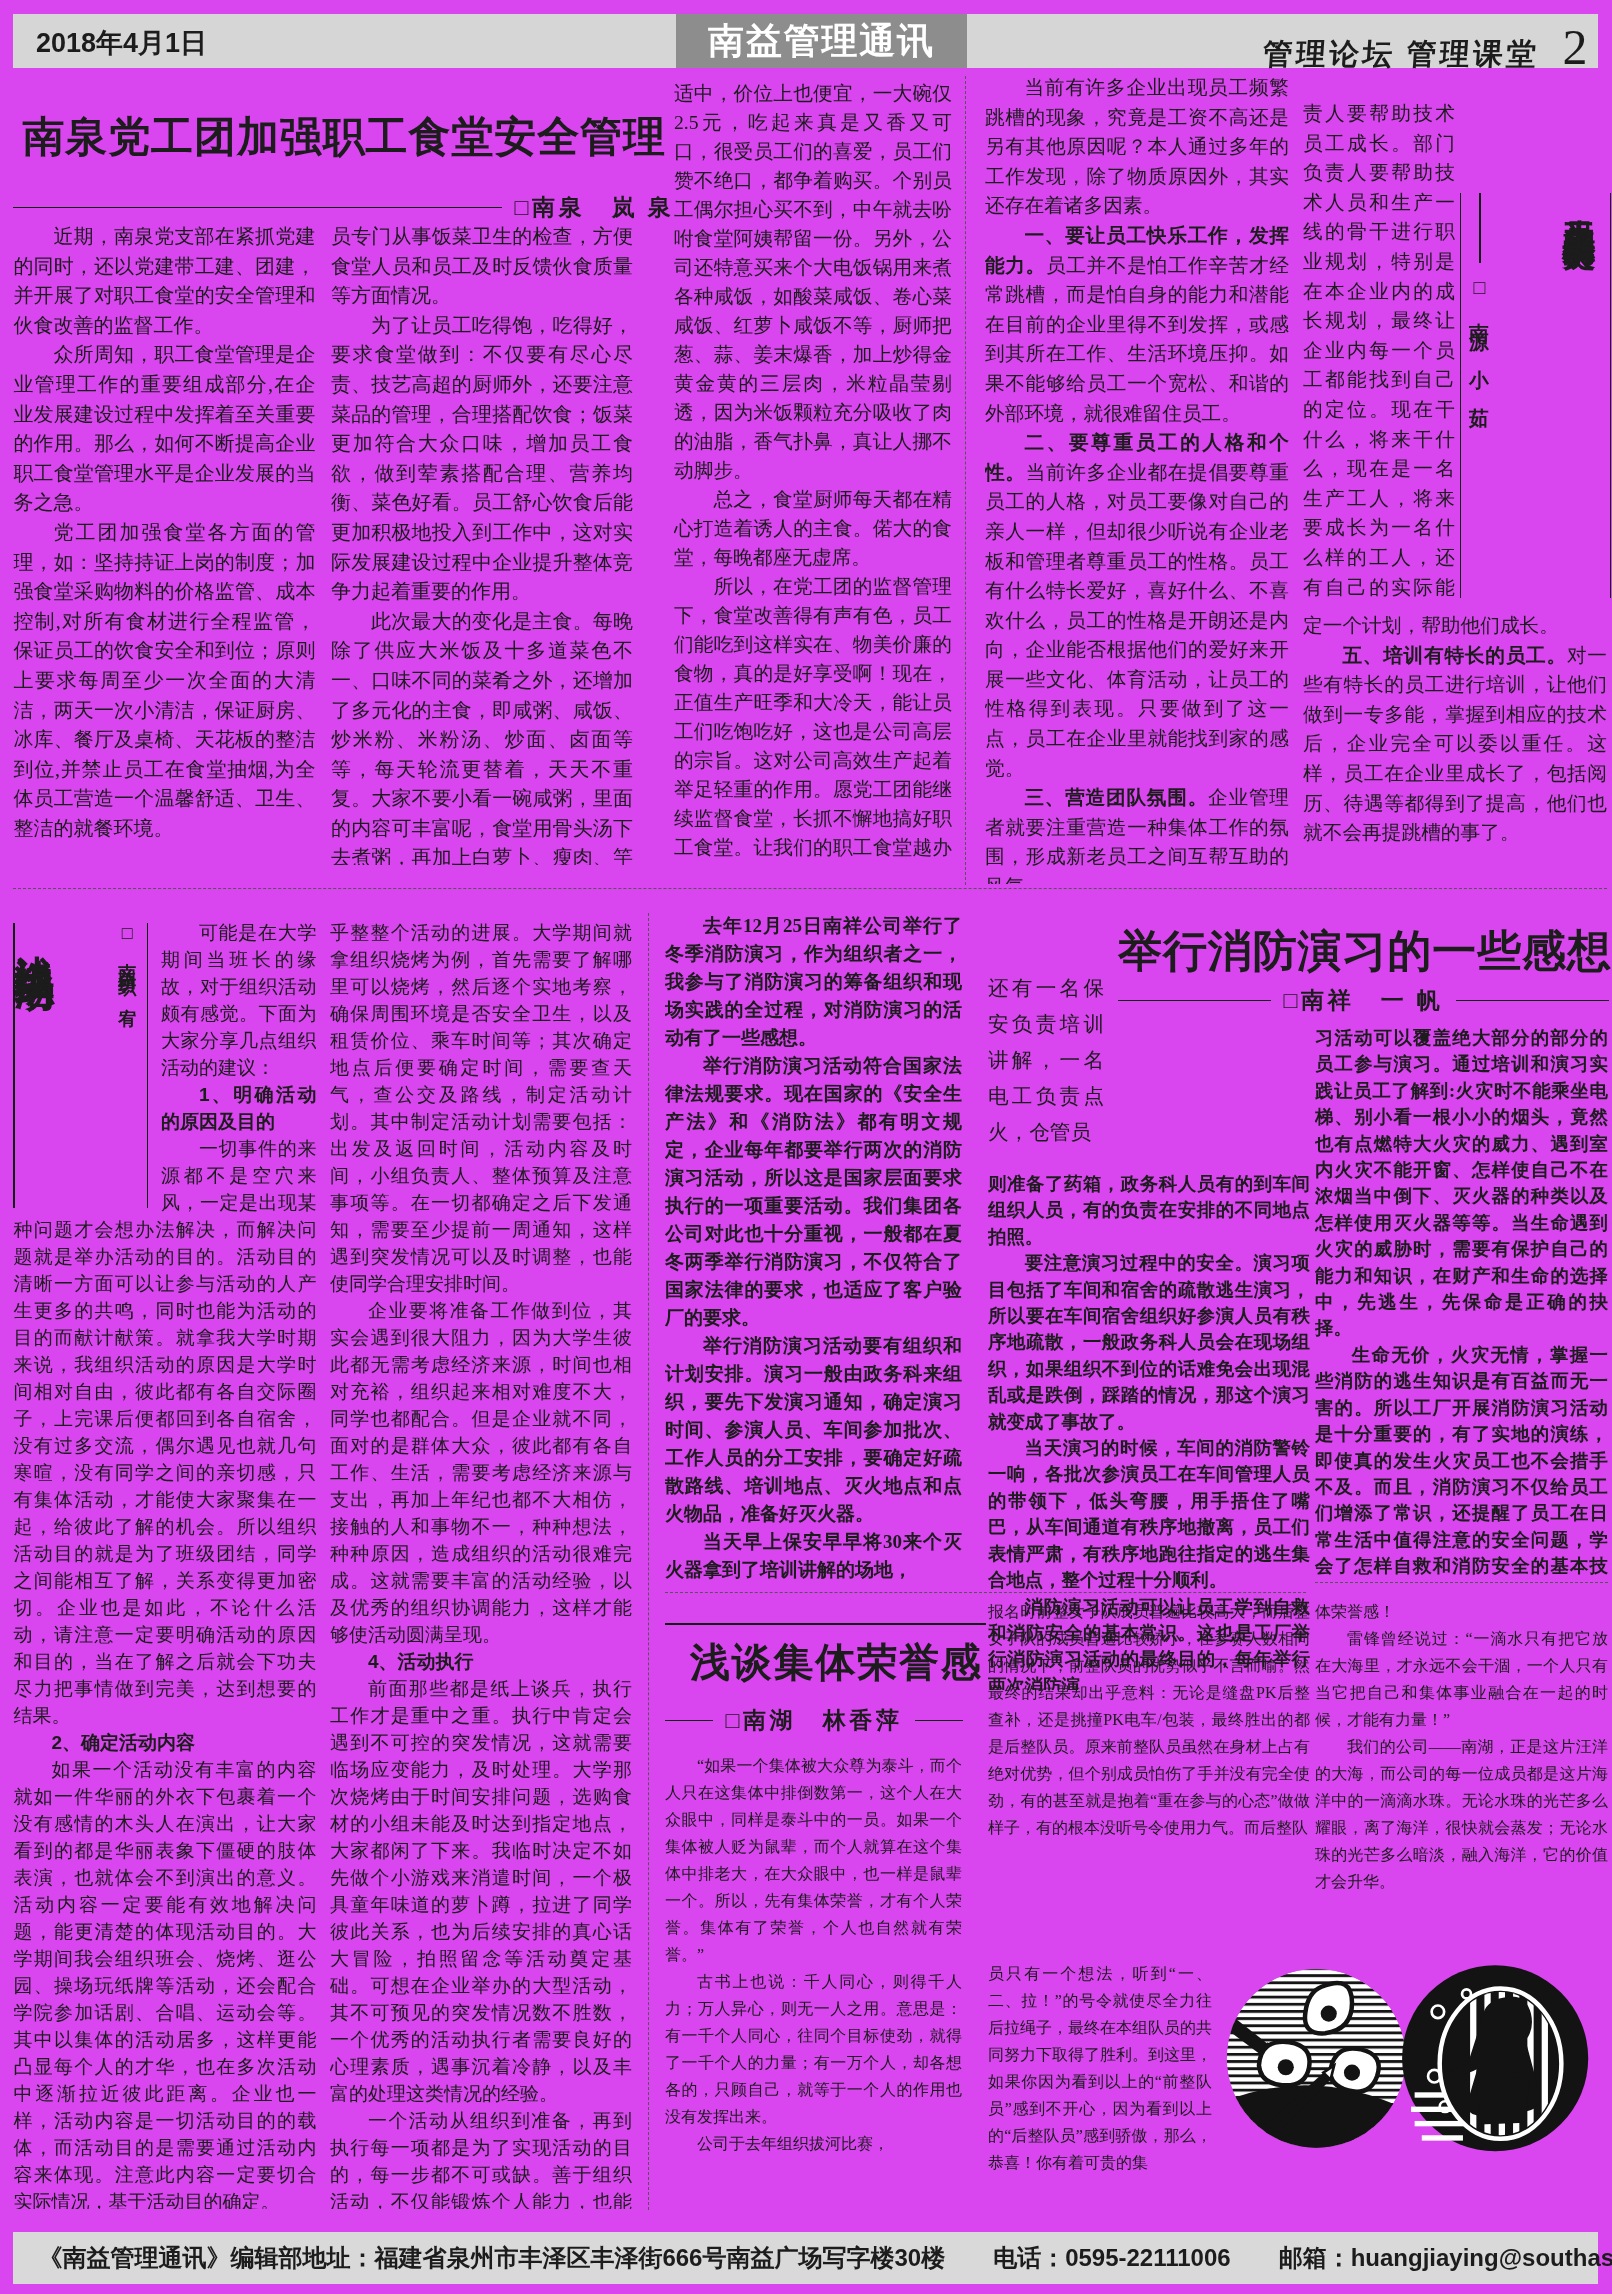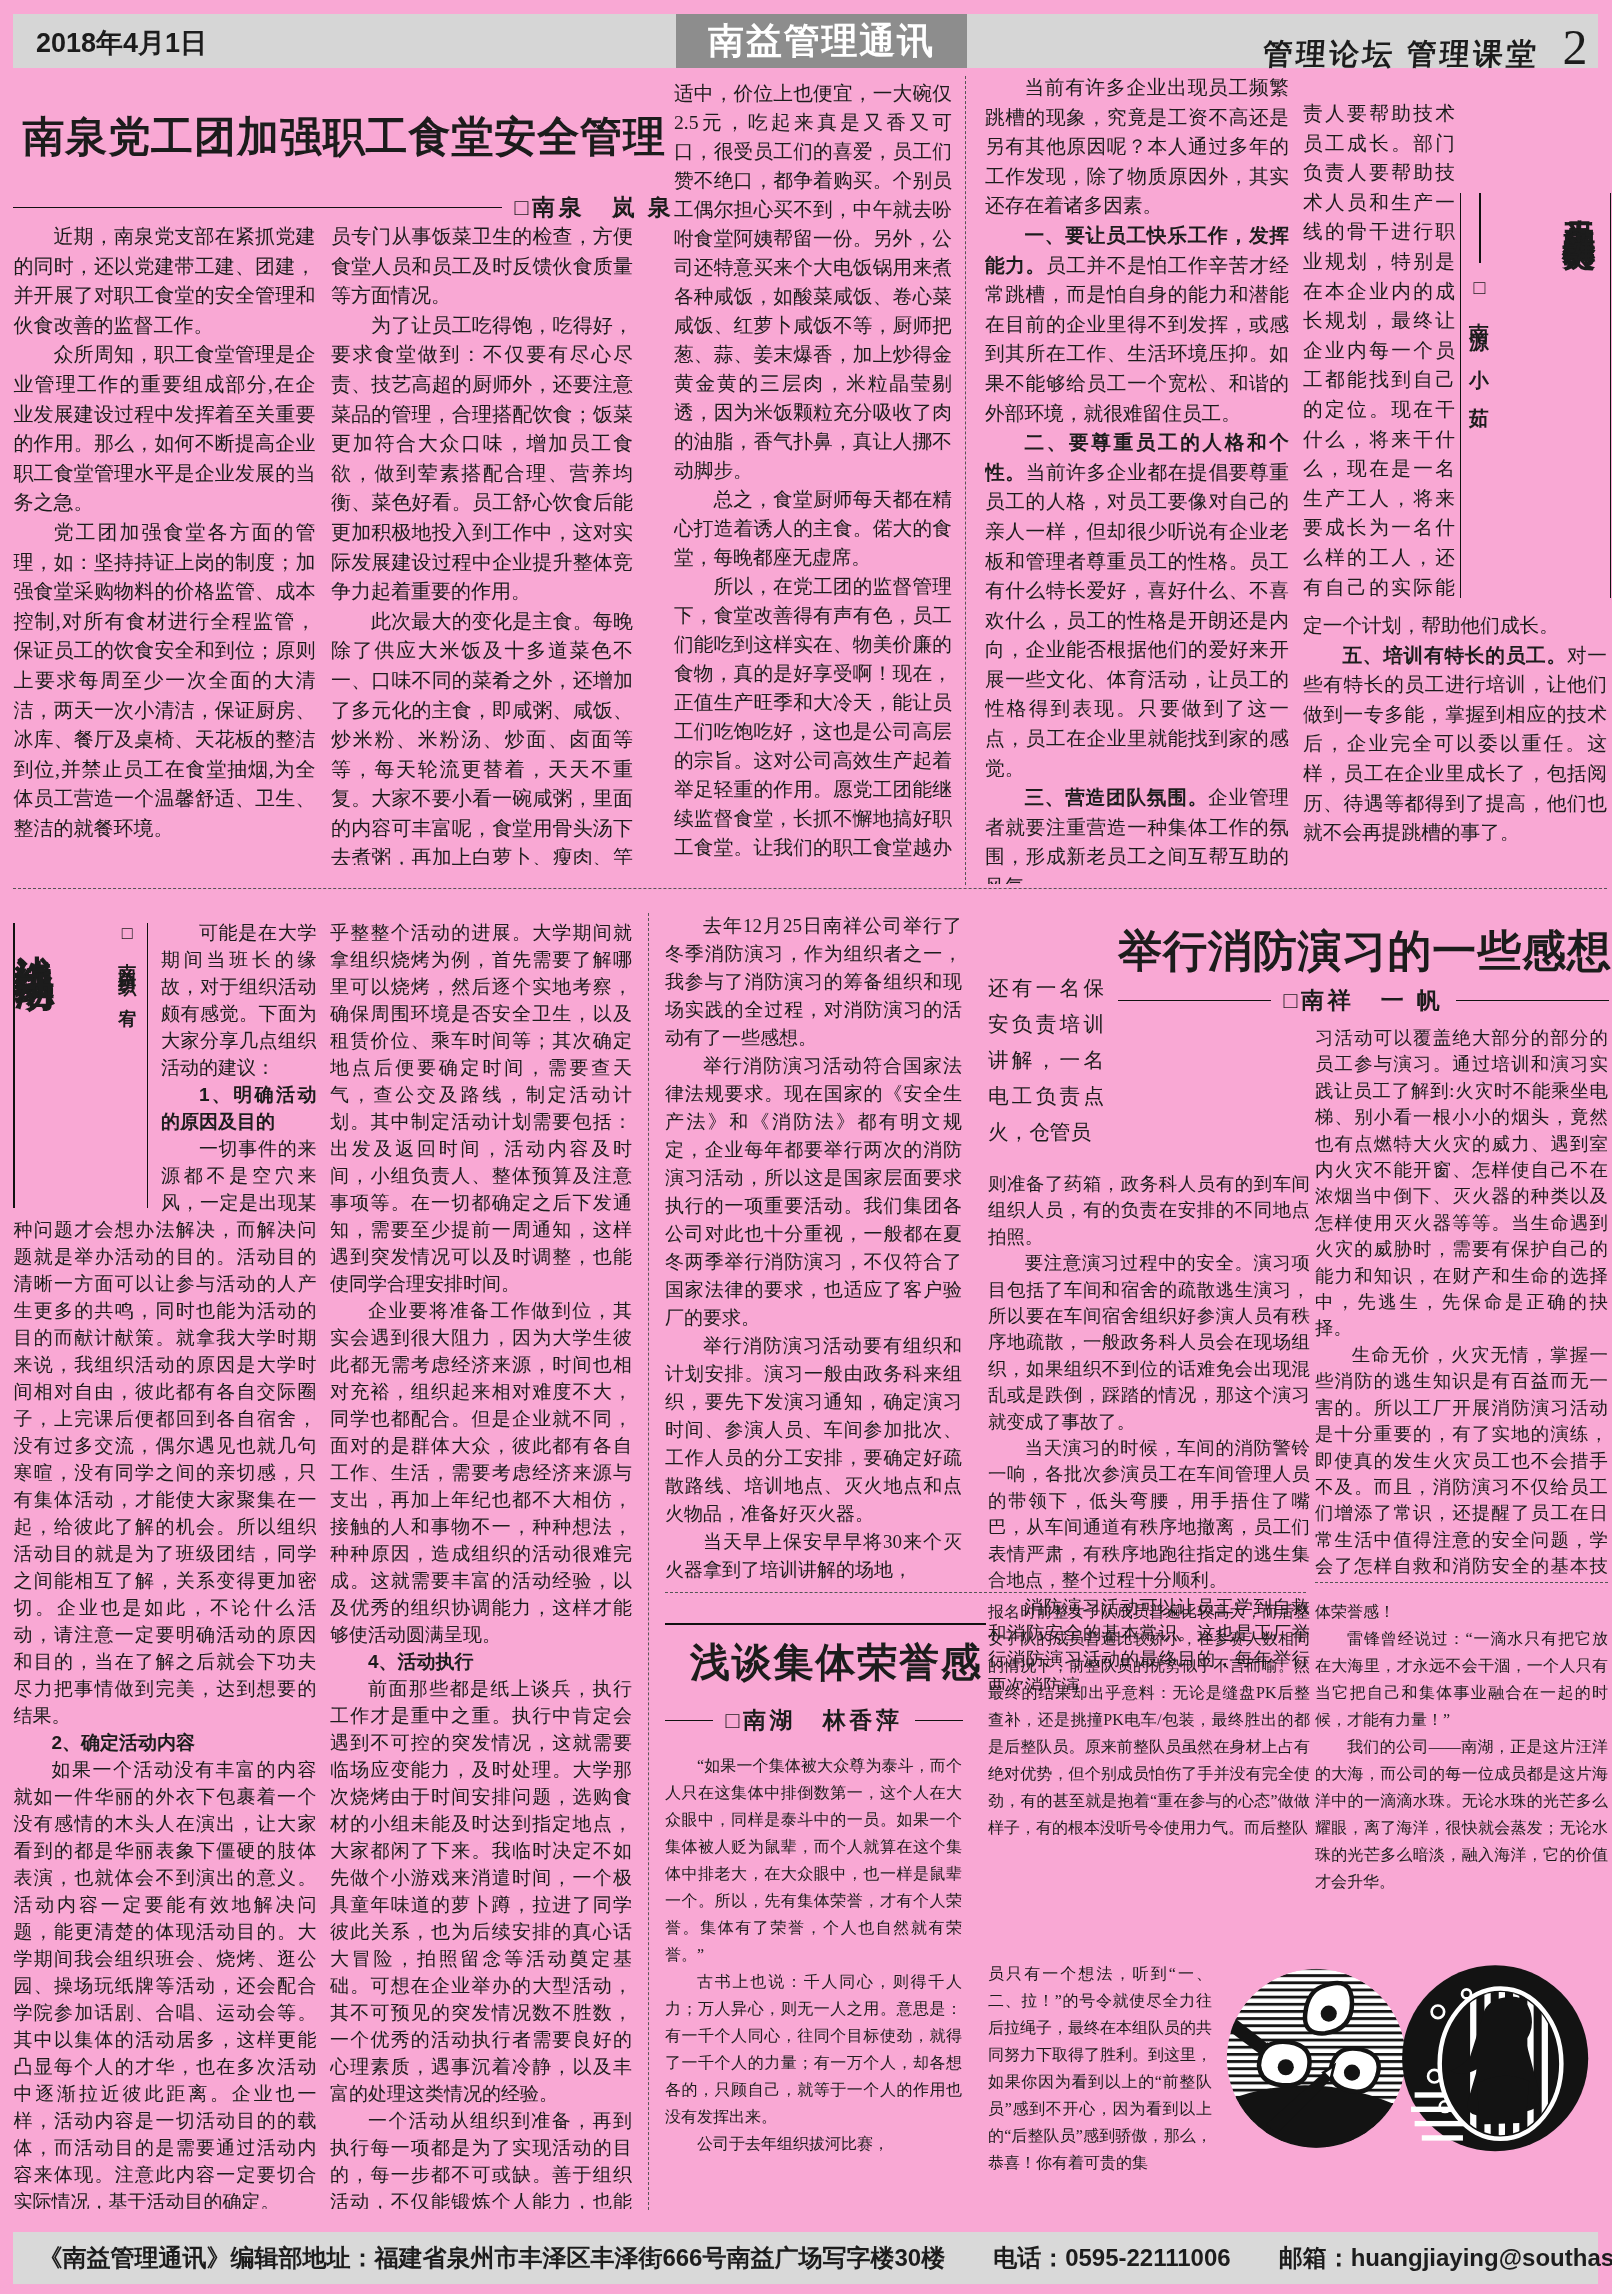--- a/index.html
+++ b/index.html
@@ -1,16 +1,16 @@
 <!DOCTYPE html>
 <html style="font-size:14.3px"><head>
 <meta charset="utf-8">
 <style>
   html,body{margin:0;padding:0;background:#f2f2f2;}
-  #page{position:relative;width:1612px;height:2294px;background:#f9a8d4;margin:0 auto;
+  #page{position:relative;width:1612px;height:2294px;background:#d946ef;margin:0 auto;
         font-family:"Liberation Serif","DejaVu Serif",serif;color:#1c1c1c;overflow:hidden;}
   .abs{position:absolute;}
   
   .hdr-bar{left:13.4px;top:14.3px;width:1585px;height:54px;background:#d6d6d6;}
   .hdr-date{left:36px;top:25px;font-family:"Liberation Sans",sans-serif;font-weight:bold;font-size:27px;}
   .masthead{left:676px;top:14.3px;width:291px;height:54px;background:#8d8d8d;color:#fff;
             display:flex;align-items:center;justify-content:center;font-weight:900;font-size:36px;letter-spacing:1.8px;}
   .hdr-right{left:1263px;top:21.5px;width:336px;display:flex;align-items:baseline;gap:23px;}
   .hdr-section{font-weight:900;font-size:29.6px;letter-spacing:3.6px;transform:skewX(-4deg);}
   .hdr-page{font-size:50px;line-height:1;font-weight:400;}
@@ -24,21 +24,21 @@
   .byline-rule{flex:1;height:1.8px;background:#111;}
   .byline-txt{font-weight:bold;font-size:23px;letter-spacing:3.6px;white-space:nowrap;}
   .col{overflow:hidden;text-align:justify;}
   .para{margin:0;text-indent:2em;}
   .para.cont{text-indent:0;}
   .para.sub{font-family:"Liberation Sans",sans-serif;font-weight:bold;}
   .para b{font-family:"Liberation Sans",sans-serif;}
   .c-a1{font-size:20px;line-height:29.6px;}
   .c-a2{font-size:19.7px;line-height:29.6px;}
   .c-a3{font-size:19px;line-height:27px;}
-  .c-a4{font-size:18.4px;line-height:26.4px;}
+  .c-a4{font-size:18.4px;line-height:26.4px;font-weight:bold;}
   .c-a5{font-size:16px;line-height:27px;}
   .vtitle{writing-mode:vertical-rl;font-weight:900;}
   .vauthor{writing-mode:vertical-rl;font-weight:bold;}
   .a2-block{left:1460px;top:193px;width:149px;height:405px;border-left:1.8px solid #111;border-right:1.8px solid #111;
             display:flex;justify-content:space-between;padding:0;}
   .a2-author-wrap{display:flex;flex-direction:column;align-items:center;margin-left:5.4px;}
   .a2-author-rule{width:1.8px;height:70px;background:#111;margin-bottom:12.5px;}
   .a2-vauthor{font-size:19.7px;letter-spacing:9px;}
   .a2-vtitle{font-size:33px;letter-spacing:1.8px;margin-right:9px;}
   .a3-block{width:132px;height:285px;border-left:2.7px solid #111;border-right:1.8px solid #111;

